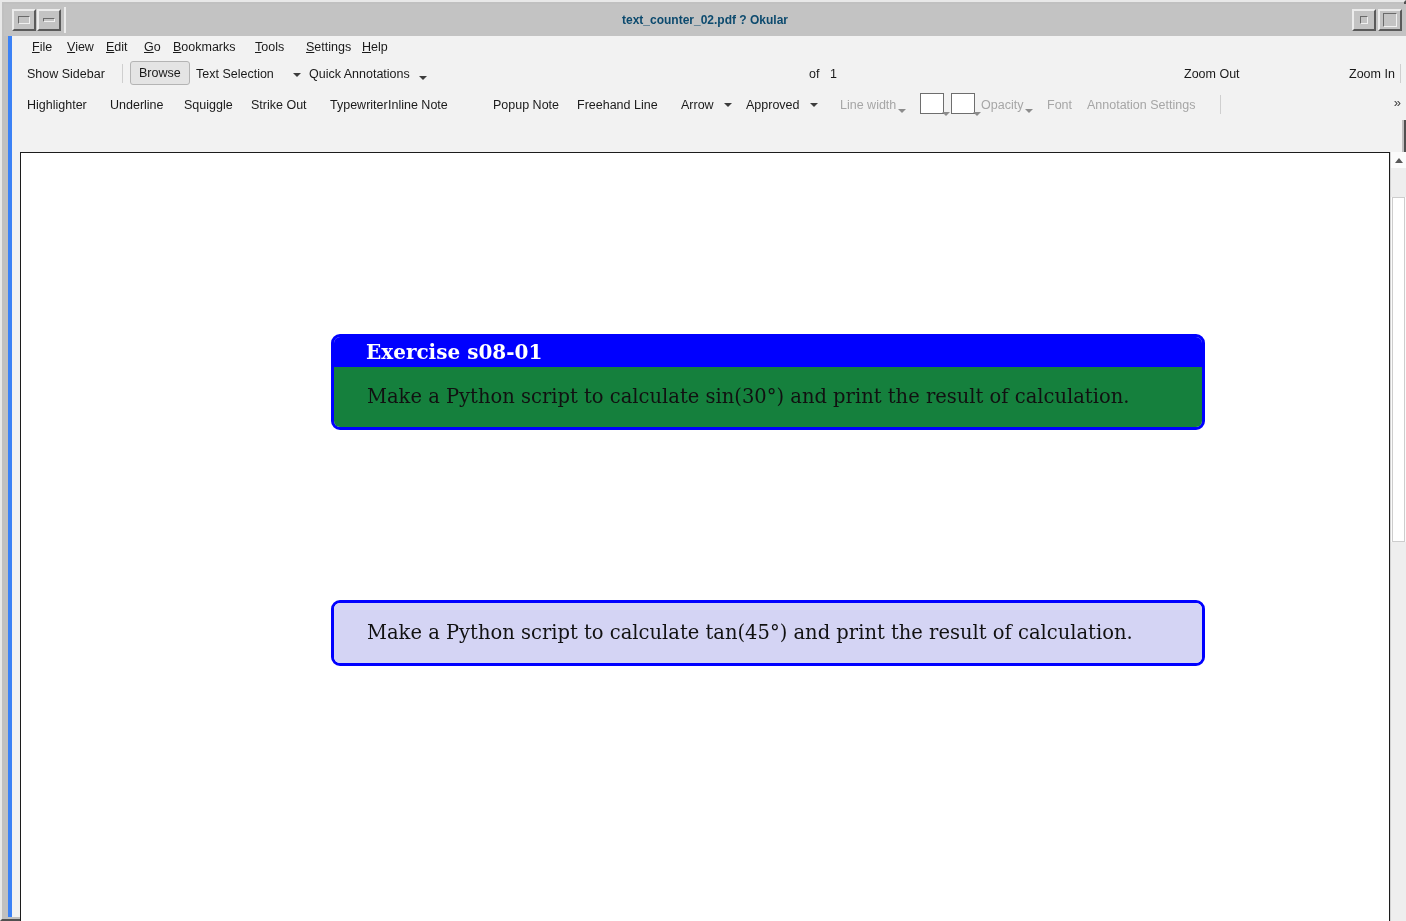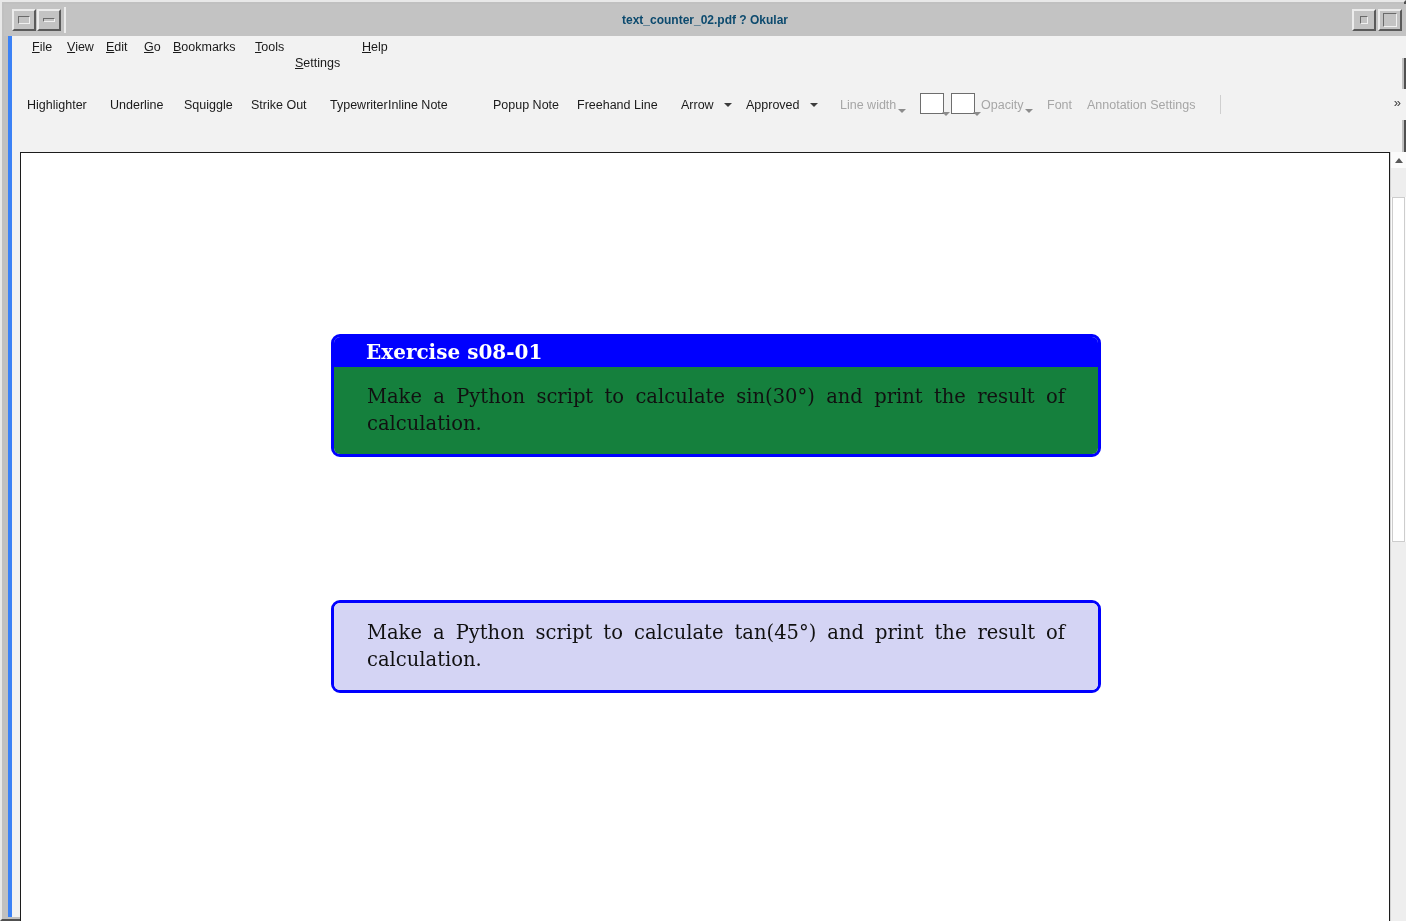--- a/index.html
+++ b/index.html
@@ -311,21 +311,21 @@
   }
   #vscroll-track-bottom {
     position: absolute;
     left: 0; top: 390px; width: 15px; height: 379px;
     background: #eeeeee;
   }
 
   
   .exbox {
     position: absolute;
-    width: 770px;
+    width: 874px;
     left: 310px;
     border: 3px solid #0000ff;
     border-radius: 9px;
     box-sizing: border-box;
     overflow: hidden;
     background: #d4d4f4;
   }
   .exbox-head {
     background: #0000ff;
     color: #ffffff;
@@ -375,24 +375,40 @@
 
   <div id="client">
 
     <div id="menubar">
         <div class="menu-item" style="left: 15px;"><u>F</u>ile</div>
         <div class="menu-item" style="left: 50px;"><u>V</u>iew</div>
         <div class="menu-item" style="left: 89px;"><u>E</u>dit</div>
         <div class="menu-item" style="left: 127px;"><u>G</u>o</div>
         <div class="menu-item" style="left: 156px;"><u>B</u>ookmarks</div>
         <div class="menu-item" style="left: 238px;"><u>T</u>ools</div>
-        <div class="menu-item" style="left: 278px; margin-top: 16px;"><u>S</u>ettings</div>
+        <div class="menu-item" style="left: 289px;"><u>S</u>ettings</div>
         <div class="menu-item" style="left: 345px;"><u>H</u>elp</div>
       </div>
 
+    <div id="toolbar-main">
+      <div class="tb-text" style="left:15px;">Show Sidebar</div>
+      <div class="tb-sep" style="left:110px;"></div>
+      <div class="tb-btn-raised" style="left:118px;">Browse</div>
+      <div class="tb-text" style="left:184px;">Text Selection</div>
+      <div class="arrow-down" style="left:281px; top:15px;"></div>
+      <div class="tb-text" style="left:297px;">Quick Annotations</div>
+      <div class="arrow-down" style="left:407px; top:18px;"></div>
+
+      <div class="tb-text" style="left:797px;">of</div>
+      <div class="tb-text" style="left:818px;">1</div>
+
+      <div class="tb-text" style="left:1172px;">Zoom Out</div>
+      <div class="tb-text" style="left:1337px;">Zoom In</div>
+      <div class="tb-sep" style="left:1388px;"></div>
+    </div>
 
     <div id="page-field">1</div>
 
     <div id="zoom-combo">
       <div id="zoom-combo-value">Fit Width</div>
       <div id="zoom-combo-btn">
         <div class="arrow-down muted" style="left:7px; top:9px;"></div>
       </div>
     </div>
 

